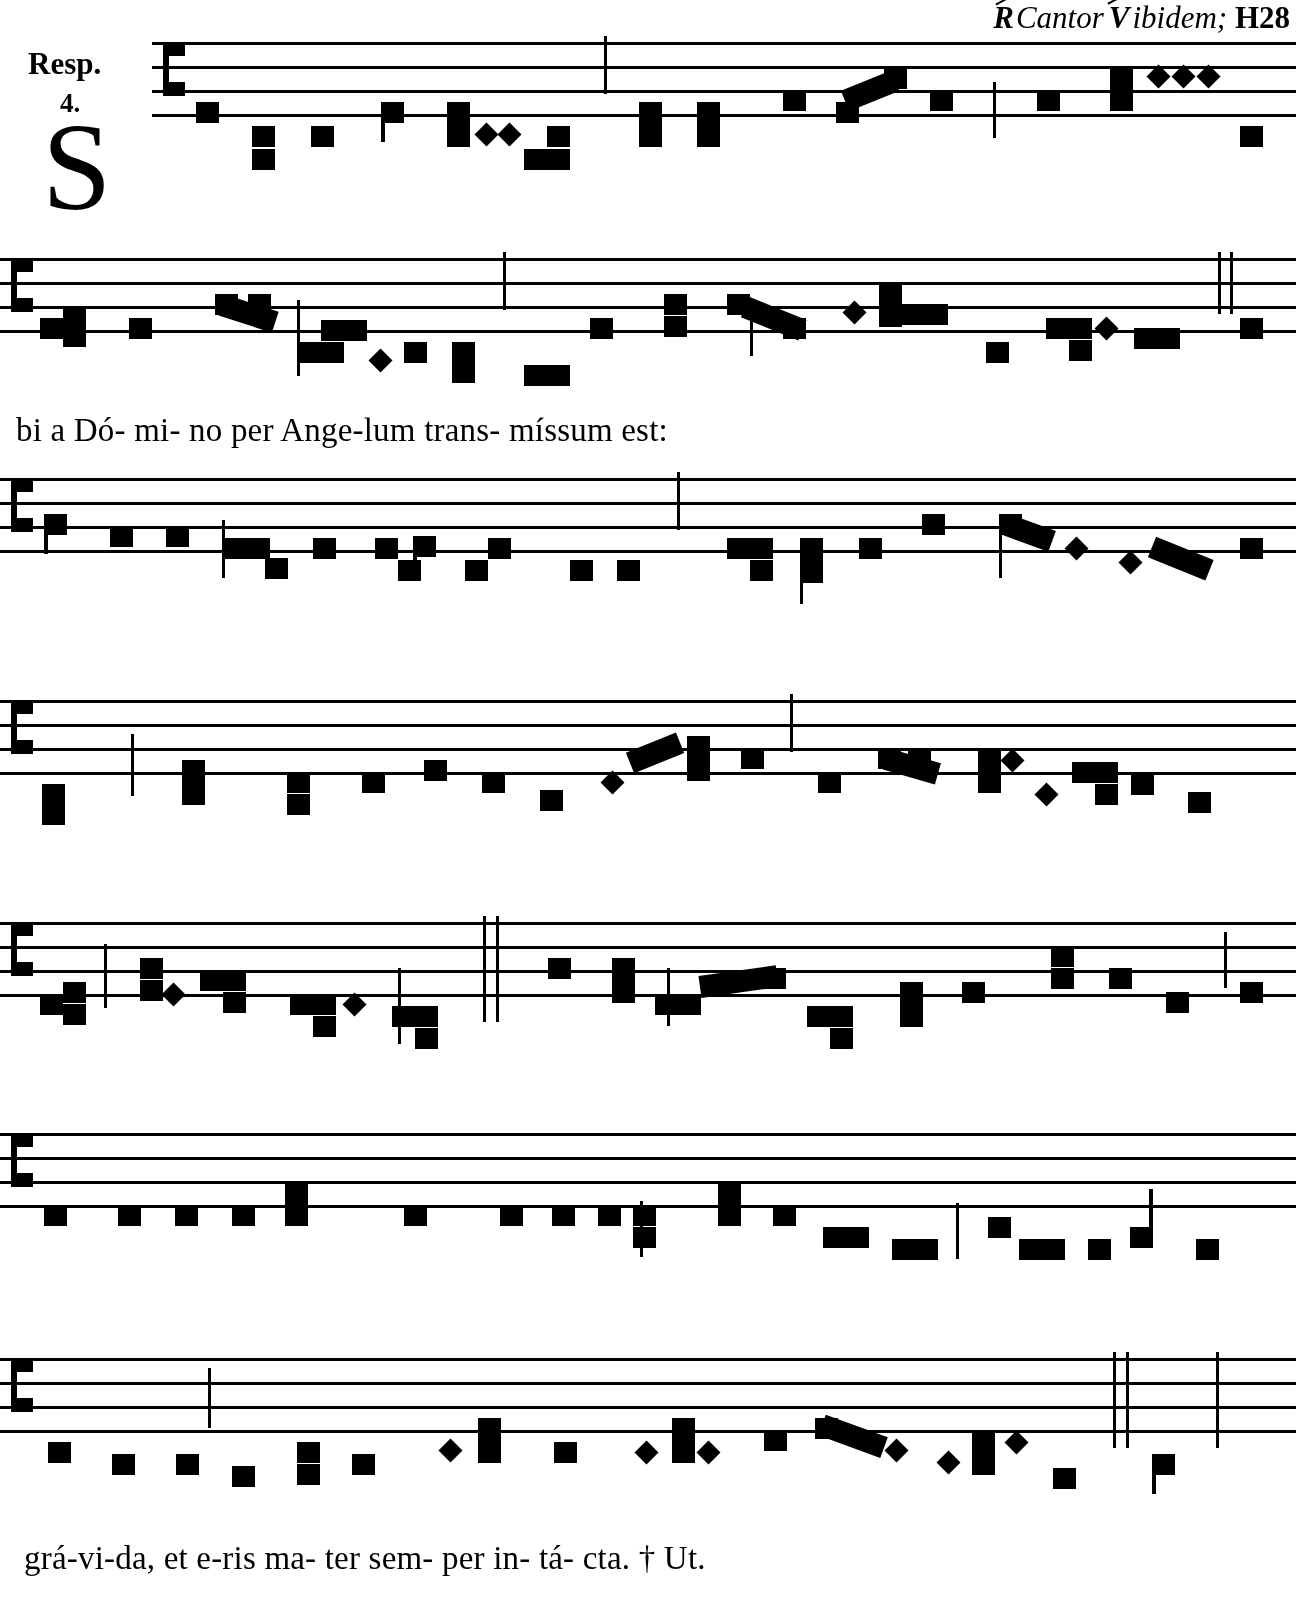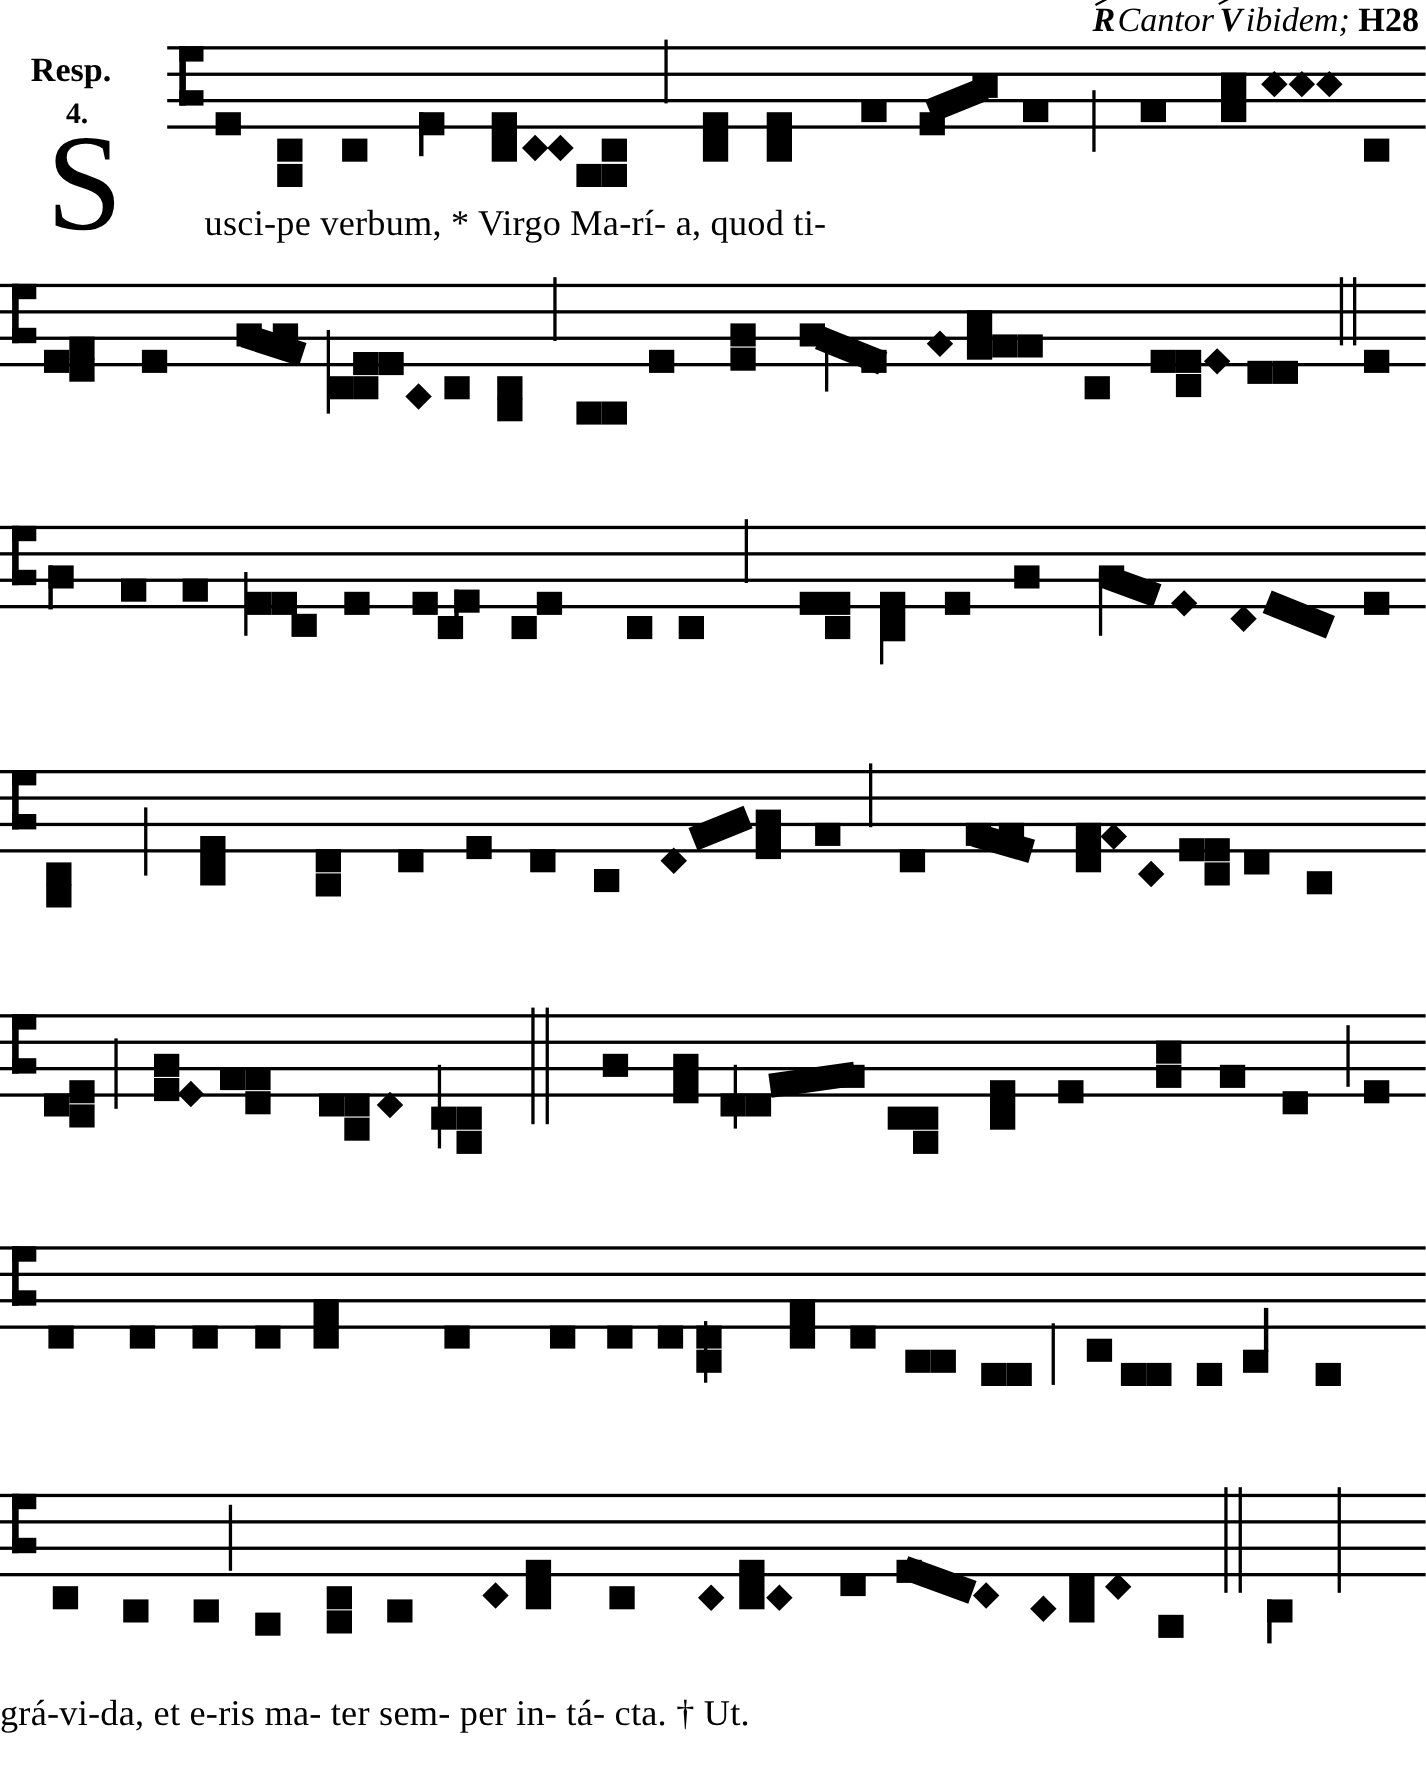--- a/index.html
+++ b/index.html
@@ -246,23 +246,20 @@
       <div class="flx" style="left:845px;top:48px;width:54px;transform:rotate(-22deg);"></div>
       <div class="nb" style="left:884px;top:26px;"></div>
       <div class="nb" style="left:930px;top:48px;"></div>
       <div class="nb" style="left:1037px;top:48px;"></div>
       <div class="nb tall" style="left:1110px;top:24px;"></div>
       <div class="dia" style="left:1150px;top:26px;"></div>
       <div class="dia" style="left:1175px;top:26px;"></div>
       <div class="dia" style="left:1200px;top:26px;"></div>
       <div class="nb" style="left:1240px;top:84px;"></div>
     </div>
-  </div>
-  <div class="lyrics" style="top:186px;">
-    <span class="lyr-line" style="padding-left:186px;">usci-pe verbum,      * Virgo Ma-rí-    a, quod ti-</span>
   </div>
 
   <div class="system" style="top:258px;">
     <div class="staff">
       <div class="line l0"></div>
       <div class="line l1"></div>
       <div class="line l2"></div>
       <div class="line l3"></div>
 
       <div class="clef" style="left:3px;top:-6px;">
@@ -307,20 +304,23 @@
       <div class="nb" style="left:986px;top:84px;"></div>
       <div class="nb" style="left:1046px;top:60px;"></div>
       <div class="nb" style="left:1069px;top:60px;"></div>
       <div class="nb" style="left:1069px;top:82px;"></div>
       <div class="dia" style="left:1098px;top:62px;"></div>
       <div class="nb" style="left:1134px;top:70px;"></div>
       <div class="nb" style="left:1157px;top:70px;"></div>
       <div class="nb" style="left:1240px;top:60px;"></div>
     </div>
   </div>
+  <div class="lyrics" style="top:412px;">
+    <span class="lyr-line" style="padding-left:16px;">bi     a Dó-  mi-      no  per  Ange-lum  trans-  míssum   est:</span>
+  </div>
 
   <div class="system" style="top:478px;">
     <div class="staff">
       <div class="line l0"></div>
       <div class="line l1"></div>
       <div class="line l2"></div>
       <div class="line l3"></div>
 
       <div class="clef" style="left:3px;top:-6px;">
         <div class="cbar" style="left:8px;top:6px;width:6px;height:54px;"></div>
@@ -539,16 +539,16 @@
       <div class="flx" style="left:822px;top:56px;width:66px;transform:rotate(20deg);"></div>
       <div class="dia" style="left:888px;top:84px;"></div>
       <div class="dia" style="left:940px;top:96px;"></div>
       <div class="nb tall" style="left:972px;top:72px;"></div>
       <div class="dia" style="left:1008px;top:76px;"></div>
       <div class="nb" style="left:1053px;top:110px;"></div>
       <div class="nb stem" style="left:1152px;top:96px;"></div>
     </div>
   </div>
   <div class="lyrics" style="top:1540px;">
-    <span class="lyr-line" style="padding-left:0;">grá-vi-da,  et  e-ris ma-     ter sem- per in-   tá-   cta. † Ut.</span>
+    <span class="lyr-line" style="padding-left:24px;">grá-vi-da,  et  e-ris ma-     ter sem- per in-   tá-   cta. † Ut.</span>
   </div>
 
 </div>
 
 </body></html>

